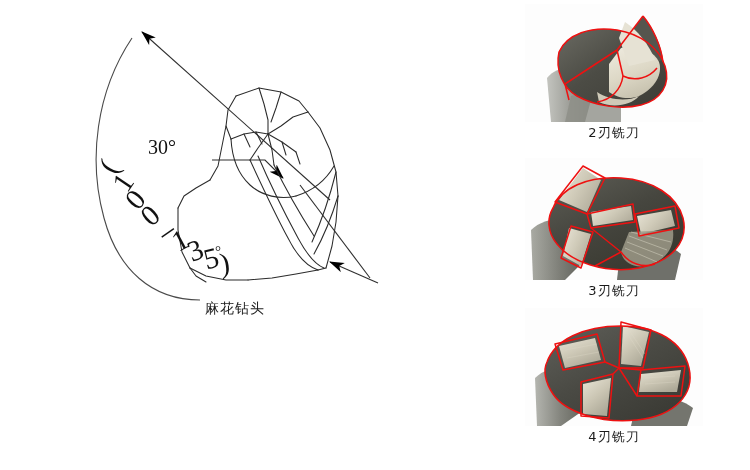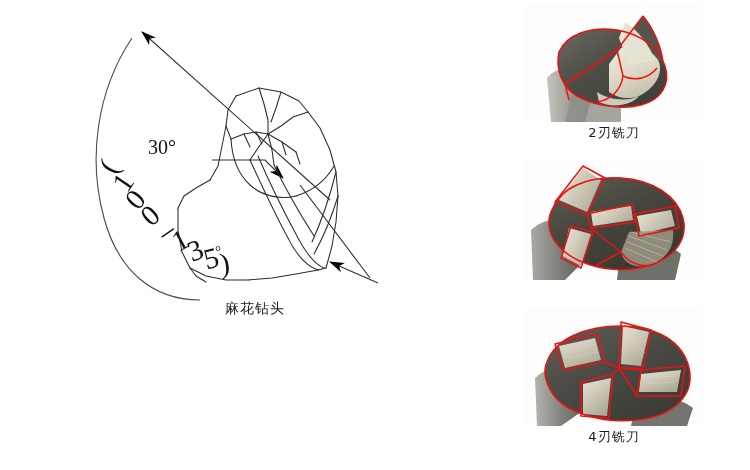--- a/index.html
+++ b/index.html
@@ -68,21 +68,20 @@
   .drawing-caption {
     position: absolute;
     left: 0;
     top: 300px;
     width: 470px;
     text-align: center;
     font-family: "DejaVu Sans", sans-serif;
     font-size: 14px;
     color: #1a1a1a;
     letter-spacing: 1px;
-    padding-left: 20px;
   }
 
   
   #photo-column {
     position: absolute;
     left: 478px;
     top: 0;
     width: 272px;
     height: 388px;
   }
@@ -304,20 +303,21 @@
             <path d="M30,44 L58,8 L80,20 L62,56 Z"></path>
             <path d="M62,56 L108,46 L110,64 L66,70 Z"></path>
             <path d="M110,56 L150,48 L154,70 L114,78 Z"></path>
             <path d="M46,68 L68,74 L56,110 L36,100 Z"></path>
             <path d="M66,70 L96,94"></path>
             <path d="M96,94 C104,106 118,110 130,106"></path>
             <path d="M96,94 L70,108"></path>
           </g>
         </svg>
       </div>
+      <div class="figure-caption">3刃铣刀</div>
     </div>
 
     <div class="figure" style="top:308px;">
       <div class="photo-frame">
         <svg class="photo-canvas" width="178" height="118" viewBox="0 0 178 118">
           <defs>
             <linearGradient id="bodyG4" x1="0" y1="0" x2="0.8" y2="1">
               <stop offset="0%" stop-color="#60605a"></stop>
               <stop offset="50%" stop-color="#4a4a44"></stop>
               <stop offset="100%" stop-color="#3a3a34"></stop>

